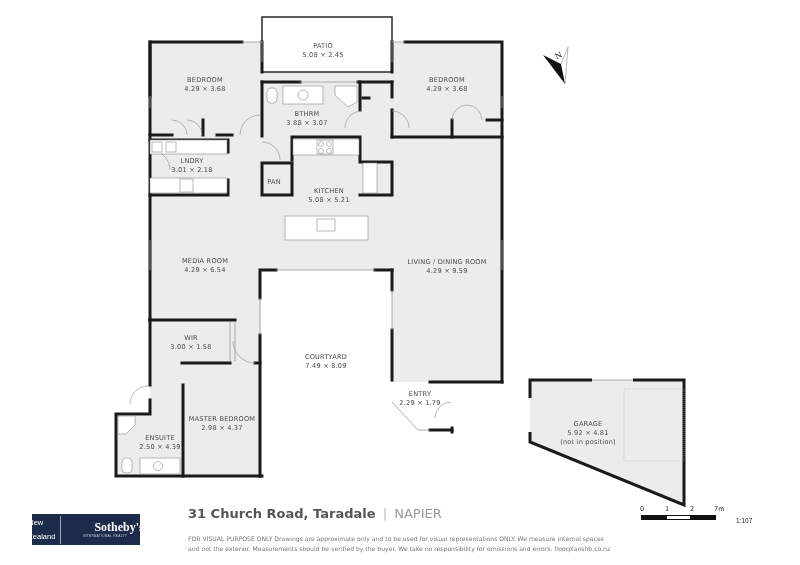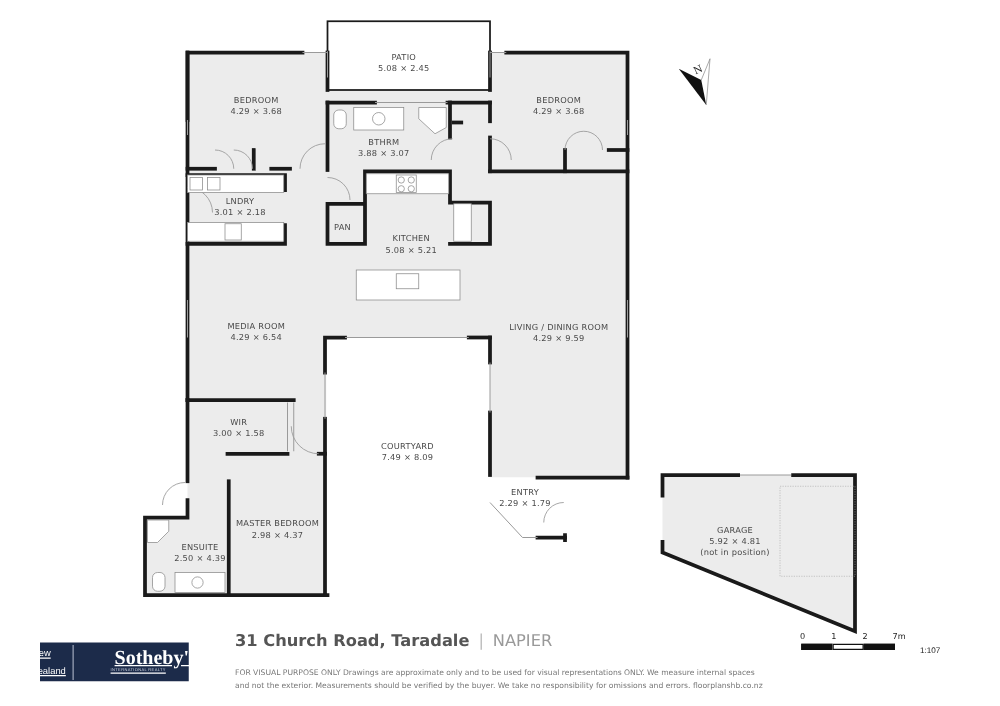--- a/index.html
+++ b/index.html
@@ -1,22 +1,22 @@
 <!DOCTYPE html>
 <html><head>
 <meta charset="utf-8">
 <style>
   html,body{margin:0;padding:0;background:#ffffff;}
   body{width:800px;height:565px;position:relative;overflow:hidden;font-family:"Liberation Sans",sans-serif;}
   #plan{position:absolute;left:0;top:0;width:800px;height:565px;}
   .room-label{font-family:"DejaVu Sans",sans-serif;font-size:6.6px;fill:#4a4a4a;text-anchor:middle;letter-spacing:0.2px;}
-  .footer-logo{position:absolute;left:32px;top:514px;width:119px;height:31px;background:#1c2b4a;display:flex;align-items:center;justify-content:center;color:#fff;text-decoration:underline;}
+  .footer-logo{position:absolute;left:32px;top:514px;width:108px;height:31px;background:#1c2b4a;display:flex;align-items:center;justify-content:center;color:#fff;}
   .logo-nz{font-family:"Liberation Sans",sans-serif;font-size:7.5px;color:#fff;padding-right:5px;border-right:1px solid #9aa4b8;margin-right:5px;line-height:14px;}
   .logo-brand{display:flex;flex-direction:column;align-items:center;}
-  .logo-sothebys{font-family:"Liberation Serif",serif;font-weight:bold;font-size:16px;color:#fff;line-height:10px;padding-left:28px;}
+  .logo-sothebys{font-family:"Liberation Serif",serif;font-weight:bold;font-size:12px;color:#fff;line-height:10px;padding-left:28px;}
   .logo-sub{font-family:"Liberation Sans",sans-serif;font-size:3.2px;color:#cdd3e0;letter-spacing:0.3px;margin-top:2px;}
   .address{position:absolute;left:188px;top:506px;font-family:"DejaVu Sans",sans-serif;font-size:13px;color:#555;white-space:nowrap;}
   .address .street{font-weight:bold;color:#555;}
   .address .sep{color:#bbb;font-weight:normal;margin:0 3px;}
   .address .city{font-weight:normal;color:#999;margin-top:38px;}
   .disclaimer{position:absolute;left:188px;top:534px;width:560px;font-family:"DejaVu Sans",sans-serif;font-size:6.1px;line-height:9.5px;color:#777;}
   .scale{position:absolute;left:640px;top:505px;width:110px;height:20px;}
   .scale-nums{position:absolute;top:0;font-family:"DejaVu Sans",sans-serif;font-size:6.5px;color:#222;}
   .scale-ratio{position:absolute;left:96px;top:12px;font-family:Liberation Sans, sans-serif;font-size:6.5px;color:#222;}
   .scale-bar{position:absolute;top:10px;height:5px;border:0.8px solid #111;box-sizing:border-box;}

